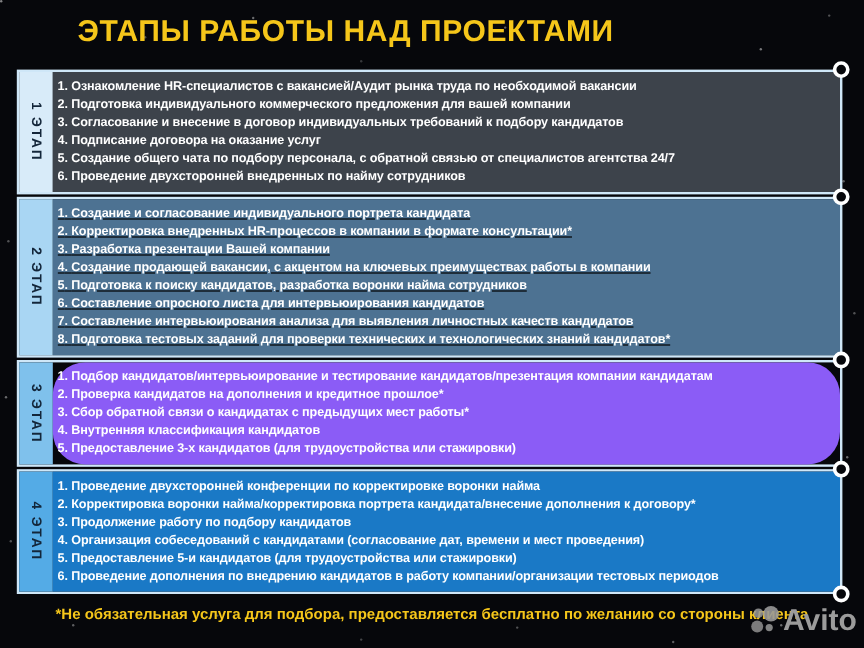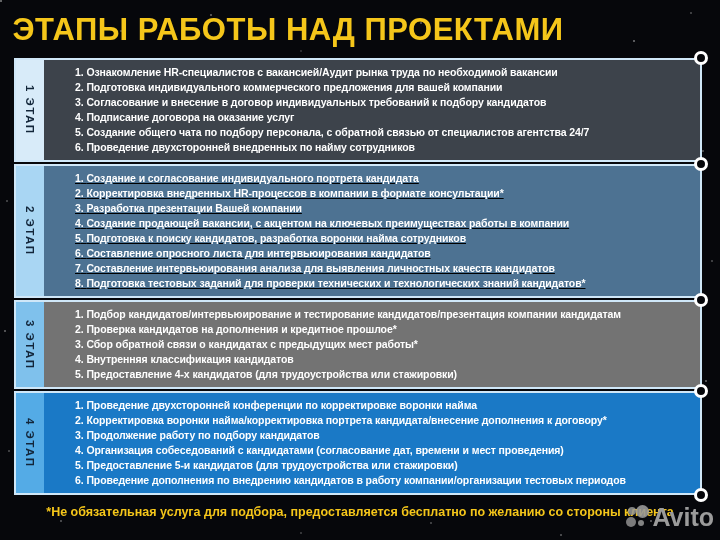--- a/index.html
+++ b/index.html
@@ -21,21 +21,21 @@
       6px 200px rgba(255,255,255,.3), 4px 330px rgba(255,255,255,.4),
       8px 450px rgba(255,255,255,.3), 60px 520px rgba(255,255,255,.35),
       180px 512px rgba(255,255,255,.3), 300px 532px rgba(255,255,255,.25),
       430px 522px rgba(255,255,255,.3), 560px 534px rgba(255,255,255,.35),
       250px 250px rgba(255,255,255,.12), 480px 340px rgba(255,255,255,.14),
       380px 150px rgba(255,255,255,.12), 150px 420px rgba(255,255,255,.12),
       650px 520px rgba(255,255,255,.4), 710px 520px rgba(255,255,255,.3);
   }
   .title{
     position:absolute;top:12px;left:0;width:576px;text-align:center;
-    color:var(--accent,#f5c61a);font-size:31px;font-weight:bold;
+    color:var(--accent,#f5c61a);font-size:25px;font-weight:bold;
     letter-spacing:.5px;margin:0;
   }
   .stages{position:absolute;top:58px;left:14px;width:688px;display:flex;flex-direction:column;gap:2px;}
   .row{
     position:relative;display:flex;align-items:stretch;
     border:2px solid var(--frame,#cfe7f8);
   }
   .row .ring, .row .ring-b{
     position:absolute;right:-8px;width:8px;height:8px;border-radius:50%;
     background:#06070b;border:3px solid #fff;z-index:5;
@@ -45,21 +45,21 @@
   .stage-labelwrap{
     width:28px;min-width:28px;display:flex;align-items:center;justify-content:center;
   }
   .stage-label{
     writing-mode:vertical-rl;
     color:#13263a;font-weight:bold;font-size:11.5px;letter-spacing:1.5px;
     white-space:nowrap;
   }
   .stage-box{flex:1;padding:5px 6px 5px 0;}
   .stage-box ol{
-    margin:0;padding:0 6px 0 31px;list-style:none;counter-reset:n;
+    margin:0;padding:0 6px 0 4px;list-style:none;counter-reset:n;
   }
   .stage-box li{
     counter-increment:n;color:#ffffff;font-weight:bold;
     font-size:10.5px;line-height:15px;letter-spacing:-0.1px;
     white-space:nowrap;overflow:hidden;
   }
   .stage-box li::before{content:counter(n) ". ";}
   .footnote{
     position:absolute;top:505px;left:0;width:720px;text-align:center;
     color:var(--accent,#f5c61a);font-size:12.5px;font-weight:bold;margin:0;
@@ -117,27 +117,27 @@
           <li>Подготовка тестовых заданий для проверки технических и технологических знаний кандидатов*</li>
         </ol>
     </div>
   </div>
 
   <div class="row">
     <span class="ring"></span>
     <div class="stage-labelwrap" style="background: rgb(127, 193, 236);">
       <span class="stage-label">3 ЭТАП</span>
     </div>
-    <div class="stage-box" style="background: #737373;">
+    <div class="stage-box" style="background: #8b5cf6; border-radius: 27px;">
       <ol>
           <li>Подбор кандидатов/интервьюирование и тестирование кандидатов/презентация компании кандидатам</li>
           <li>Проверка кандидатов на дополнения и кредитное прошлое*</li>
           <li>Сбор обратной связи о кандидатах с предыдущих мест работы*</li>
           <li>Внутренняя классификация кандидатов</li>
-          <li>Предоставление 4-х кандидатов (для трудоустройства или стажировки)</li>
+          <li>Предоставление 3-х кандидатов (для трудоустройства или стажировки)</li>
         </ol>
     </div>
   </div>
 
   <div class="row">
     <span class="ring"></span>
     <div class="stage-labelwrap" style="background: rgb(84, 171, 230);">
       <span class="stage-label">4 ЭТАП</span>
     </div>
     <div class="stage-box" style="background: rgb(26, 121, 198);">

